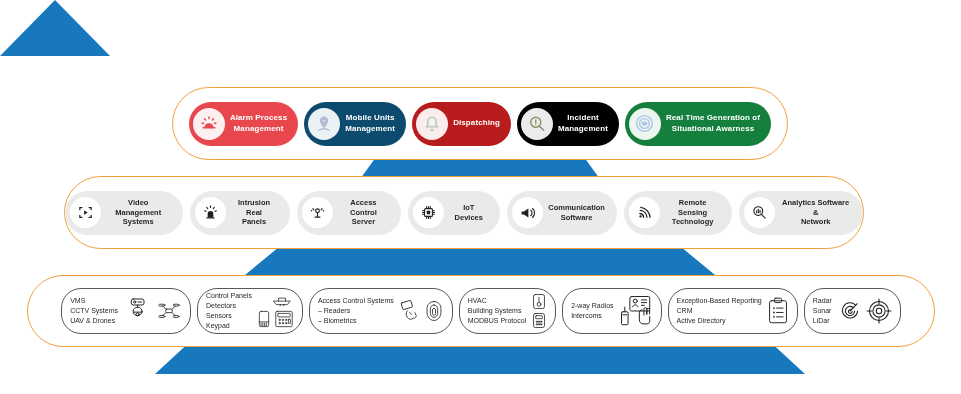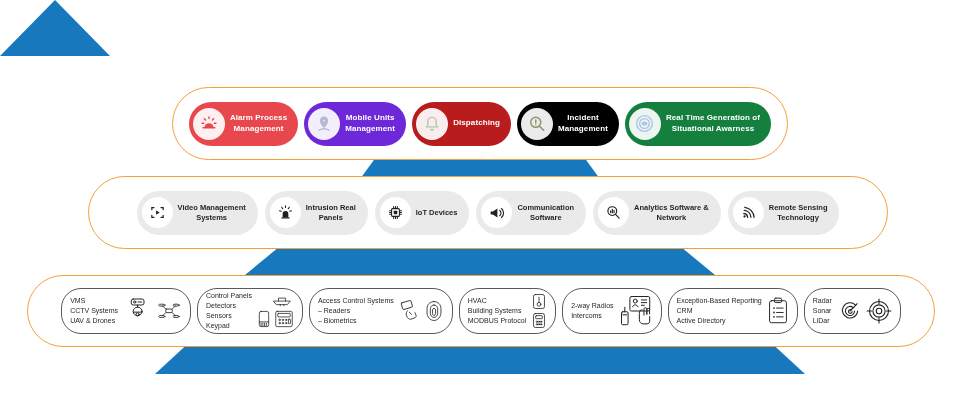--- a/index.html
+++ b/index.html
@@ -34,21 +34,21 @@
   .row-shell {
     position: absolute;
     border: 1.6px solid #F2A03D;
     border-radius: 40px;
     background: #ffffff;
     display: flex;
     align-items: center;
     justify-content: center;
   }
   #row1-shell { left: 172px; top: 87px;  width: 616px; height: 73px; gap: 6px; }
-  #row2-shell { left: 88px;  top: 176px; width: 800px; height: 73px; gap: 7px; }
+  #row2-shell { left: 64px;  top: 176px; width: 800px; height: 73px; gap: 7px; }
   #row3-shell { left: 27px;  top: 275px; width: 908px; height: 72px; gap: 6px; }
 
   
   .pill1 {
     display: flex; align-items: center; gap: 5px;
     border-radius: 22px;
     height: 44px;
     padding: 0 11px 0 4px;
     color: #ffffff;
   }
@@ -120,21 +120,21 @@
             <path d="M6.5 5.7l1.4 1.4"></path>
           <path d="M17.5 5.7l-1.4 1.4"></path>
             <path d="M3.6 11h2"></path>
             <path d="M18.4 11h2"></path>
         </svg>
       </span>
       <span class="lbl">Alarm Process
 Management</span>
     </div>
 
-    <div class="pill1" style="background:#6d28d9">
+    <div class="pill1" style="background:#0c4a6e">
       <span class="ic">
         <svg width="20" height="20" viewBox="0 0 24 24" fill="none" stroke="#B6BAD3" stroke-width="1.7" stroke-linecap="round">
           <path d="M12 3a5 5 0 0 0-5 5c0 3.6 5 9 5 9s5-5.4 5-9a5 5 0 0 0-5-5z" fill="#B6BAD3" stroke="none"></path>
           <circle cx="12" cy="8" r="1.8" fill="#fff"></circle>
           <path d="M6 19.5c1.6-1.2 3.8-1.8 6-1.8s4.4.6 6 1.8"></path>
         </svg>
       </span>
       <span class="lbl">Mobile Units
 Management</span>
     </div>
@@ -194,20 +194,33 @@
         <svg width="17" height="17" viewBox="0 0 24 24" fill="none" stroke="#231F20" stroke-width="1.6" stroke-linecap="round">
           <path d="M8 19h8v-5a4 4 0 0 0-8 0z" fill="#231F20" stroke="none"></path>
           <path d="M7 19.6h10"></path>
           <path d="M12 2.6v2.3M6.6 4.6l1.5 1.8M17.4 4.6l-1.5 1.8M3.6 9.6l2.2.7M20.4 9.6l-2.2.7"></path>
         </svg>
       </span>
       <span class="lbl">Intrusion Real
 Panels</span>
     </div>
 
+    <div class="pill2">
+      <span class="ic">
+        <svg width="17" height="17" viewBox="0 0 24 24" fill="none" stroke="#231F20" stroke-width="1.6" stroke-linecap="round">
+          <circle cx="12" cy="9.5" r="2.6"></circle>
+          <path d="M12 12.2v5.2M8.6 18.6h6.8"></path>
+          <circle cx="3.6" cy="9.5" r="1.1" fill="#231F20" stroke="none"></circle>
+          <circle cx="20.4" cy="9.5" r="1.1" fill="#231F20" stroke="none"></circle>
+          <path d="M5.4 6.6l1.6 1.6M18.6 6.6L17 8.2"></path>
+        </svg>
+      </span>
+      <span class="lbl">Access Control
+Server</span>
+    </div>
 
     <div class="pill2">
       <span class="ic">
         <svg width="17" height="17" viewBox="0 0 24 24" fill="none" stroke="#231F20" stroke-width="1.5" stroke-linecap="round">
           <rect x="6.5" y="6.5" width="11" height="11" rx="1.4"></rect>
           <rect x="9.6" y="9.6" width="4.8" height="4.8" rx=".6" fill="#231F20" stroke="none"></rect>
           <path d="M9.4 3.6v2.6M12 3.6v2.6M14.6 3.6v2.6M9.4 17.8v2.6M12 17.8v2.6M14.6 17.8v2.6"></path>
           <path d="M3.6 9.4h2.6M3.6 12h2.6M3.6 14.6h2.6M17.8 9.4h2.6M17.8 12h2.6M17.8 14.6h2.6"></path>
         </svg>
       </span>
@@ -221,41 +234,41 @@
           <path d="M15.6 8.4a4.6 4.6 0 0 1 0 7.2"></path>
           <path d="M18 6a8 8 0 0 1 0 12"></path>
         </svg>
       </span>
       <span class="lbl">Communication
 Software</span>
     </div>
 
     <div class="pill2">
       <span class="ic">
-        <svg width="17" height="17" viewBox="0 0 24 24" fill="none" stroke="#231F20" stroke-width="1.6" stroke-linecap="round">
-          <circle cx="10.3" cy="10" r="6.2"></circle>
-          <path d="M14.9 14.6L20 19.8"></path>
-          <path d="M8 12.2V9.6M10.4 12.2V7.4M12.8 12.2v-3.4"></path>
-        </svg>
-      </span>
-      <span class="lbl">Analytics Software &amp;
-Network</span>
-    </div>
-
-    <div class="pill2">
-      <span class="ic">
         <svg width="17" height="17" viewBox="0 0 24 24" fill="none" stroke="#231F20" stroke-width="1.8" stroke-linecap="round">
           <circle cx="6.4" cy="17.6" r="1.6" fill="#231F20" stroke="none"></circle>
           <path d="M5.4 13.4a6 6 0 0 1 5.4 5.4"></path>
           <path d="M6 9a10.4 10.4 0 0 1 9.4 9.6"></path>
           <path d="M6.8 4.6A15 15 0 0 1 19.8 18.8"></path>
         </svg>
       </span>
       <span class="lbl">Remote Sensing
 Technology</span>
+    </div>
+
+    <div class="pill2">
+      <span class="ic">
+        <svg width="17" height="17" viewBox="0 0 24 24" fill="none" stroke="#231F20" stroke-width="1.6" stroke-linecap="round">
+          <circle cx="10.3" cy="10" r="6.2"></circle>
+          <path d="M14.9 14.6L20 19.8"></path>
+          <path d="M8 12.2V9.6M10.4 12.2V7.4M12.8 12.2v-3.4"></path>
+        </svg>
+      </span>
+      <span class="lbl">Analytics Software &amp;
+Network</span>
     </div>
   </div>
 
   <div class="row-shell" id="row3-shell">
 
     <div class="card3">
       <span class="lines">VMS
 CCTV Systems
 UAV &amp; Drones</span>
       <span class="glyphs">

